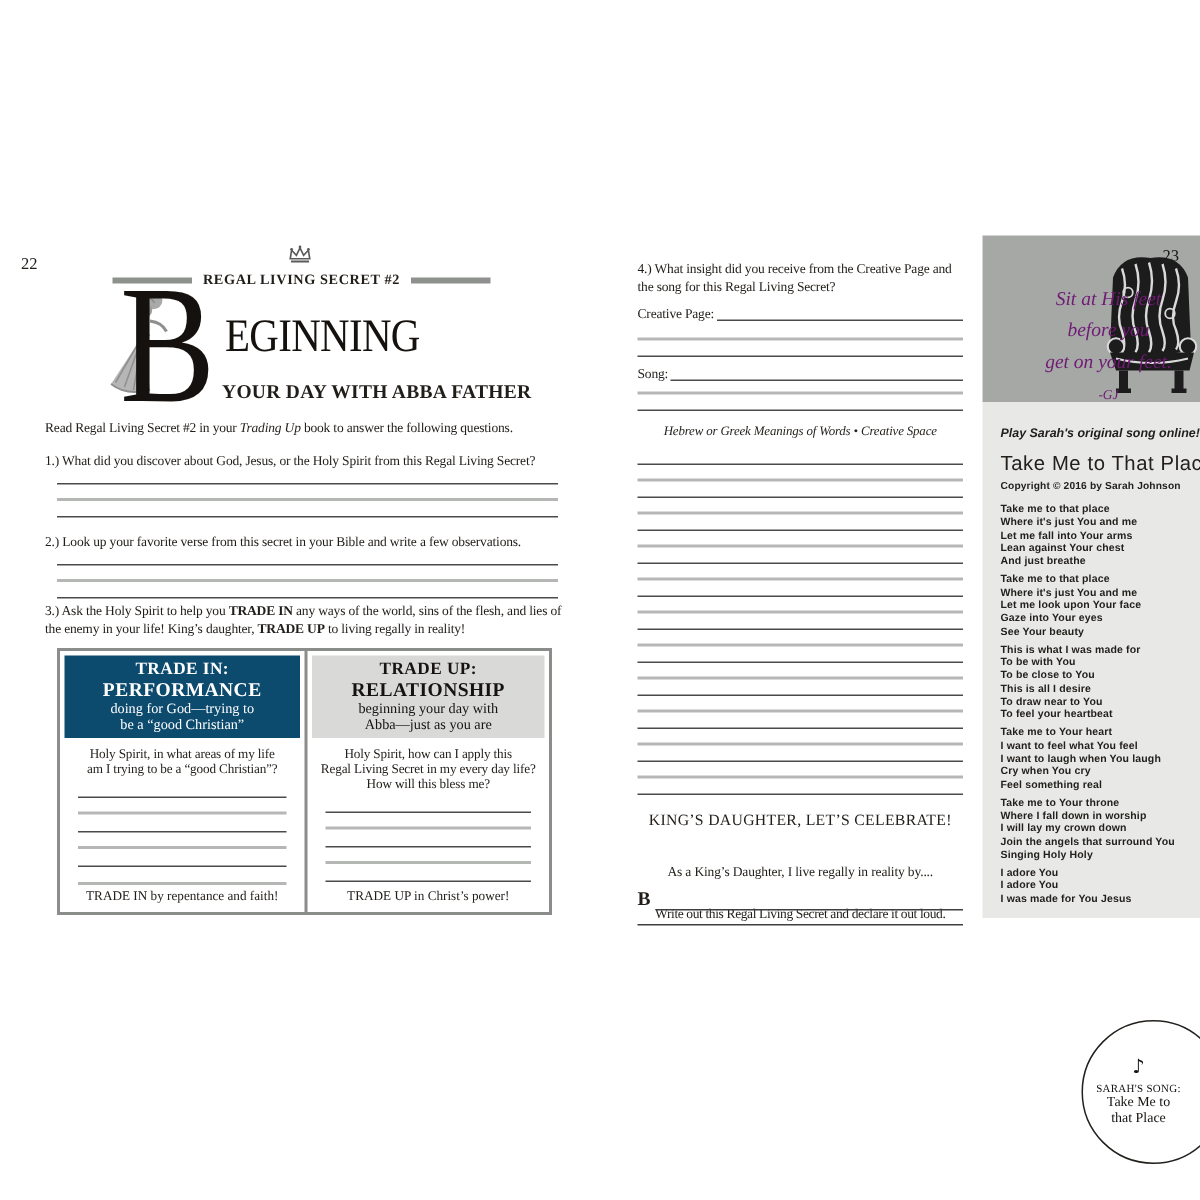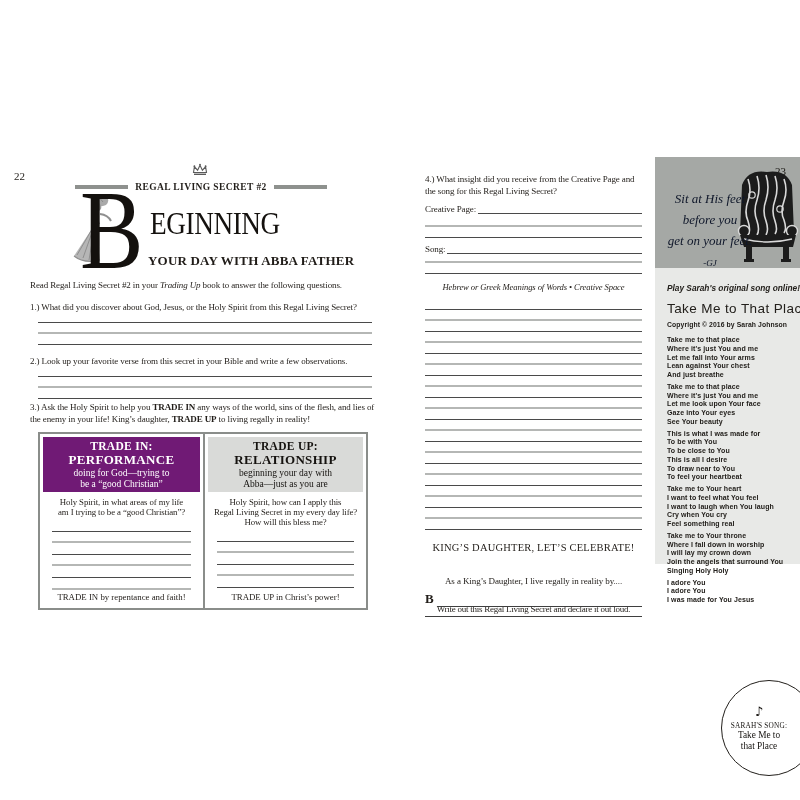--- a/index.html
+++ b/index.html
@@ -27,21 +27,21 @@
   #q1-lines{position:absolute;left:24px;top:152px;width:334px;}
   #q2{position:absolute;left:16px;top:196px;}
   #q2-lines{position:absolute;left:24px;top:206px;width:334px;}
   #q3{position:absolute;left:16px;top:242px;width:350px;white-space:normal;line-height:11.5px;}
 
   #trade-table{position:absolute;left:24px;top:272px;width:330px;height:178px;
                border:2px solid #8a8d8a;display:flex;box-sizing:border-box;background:#fff;}
   .tcol{width:50%;position:relative;padding:3px;box-sizing:border-box;}
   .tcol + .tcol{border-left:2px solid #8a8d8a;}
   .thead{height:55px;display:flex;flex-direction:column;justify-content:center;text-align:center;}
-  #thead-in{background:#701a75;color:#ffffff;}
+  #thead-in{background:#0c4a6e;color:#ffffff;}
   #thead-up{background:#d9dad8;color:#15120f;}
   .thead .t1{font-size:11.5px;font-weight:700;letter-spacing:.3px;}
   .thead .t2{font-size:13px;font-weight:700;letter-spacing:.3px;}
   .thead .ts{font-size:9.5px;line-height:10.5px;}
   .tprompt{margin-top:5px;text-align:center;font-size:8.8px;line-height:10px;letter-spacing:-.1px;}
   .tlines{margin:3px 9px 0;}
   .tfoot{position:absolute;left:0;right:0;bottom:6px;text-align:center;font-size:8.8px;}
 
   
   .wline{box-sizing:content-box;}
@@ -71,25 +71,25 @@
   .fill2{flex:1;border-bottom:1.5px solid #3f3f3f;height:13px;margin-left:3px;}
   #answer-line2{position:absolute;left:0;right:0;top:456px;border-bottom:1.5px solid #3f3f3f;height:0;}
 
   
   #sidebar{position:absolute;left:655px;top:157px;width:145px;height:483px;
            font-family:"Liberation Sans","DejaVu Sans",sans-serif;}
   #quote-box{position:absolute;left:0;top:0;width:145px;height:111px;background:#a5a8a5;}
   #p23{position:absolute;top:8px;right:14px;font-size:11px;color:#15130f;
        font-family:"Liberation Serif","DejaVu Serif",serif;}
   #throne{position:absolute;right:0;top:12px;}
-  #quote-text{position:absolute;left:0;top:31px;width:110px;text-align:center;color:#0f172a;
+  #quote-text{position:absolute;left:0;top:31px;width:110px;text-align:center;color:#701a75;
               font-family:"Liberation Serif","DejaVu Serif",serif;font-style:italic;
-              font-size:13px;line-height:21px;white-space:nowrap;}
+              font-size:13px;line-height:21px;white-space:nowrap;padding-left:29px;}
   #quote-attr{font-size:9px;line-height:13px;}
-  #panel{position:absolute;left:0;top:111px;width:145px;height:296px;background:#e8e9e7;color:#23201c;}
+  #panel{position:absolute;left:0;top:111px;width:145px;height:344px;background:#e8e9e7;color:#23201c;}
   #play-note{position:absolute;left:12px;top:15px;font-size:8.3px;font-style:italic;font-weight:700;}
   #song-title{position:absolute;left:12px;top:33px;font-size:13.5px;letter-spacing:.4px;white-space:nowrap;}
   #song-copy{position:absolute;left:12px;top:53px;font-size:6.8px;font-weight:700;letter-spacing:.1px;}
   #lyrics{position:absolute;left:12px;top:68px;}
   .stanza{margin-bottom:3px;}
   .lyr{font-size:7px;font-weight:700;line-height:8.75px;white-space:nowrap;letter-spacing:.1px;}
   #badge{position:absolute;left:66px;top:412px;width:96px;height:96px;background:#fff;
          border:1.5px solid #23201c;border-radius:50%;box-sizing:border-box;z-index:5;
          display:flex;flex-direction:column;align-items:center;justify-content:center;
          padding-right:20px;text-align:center;

